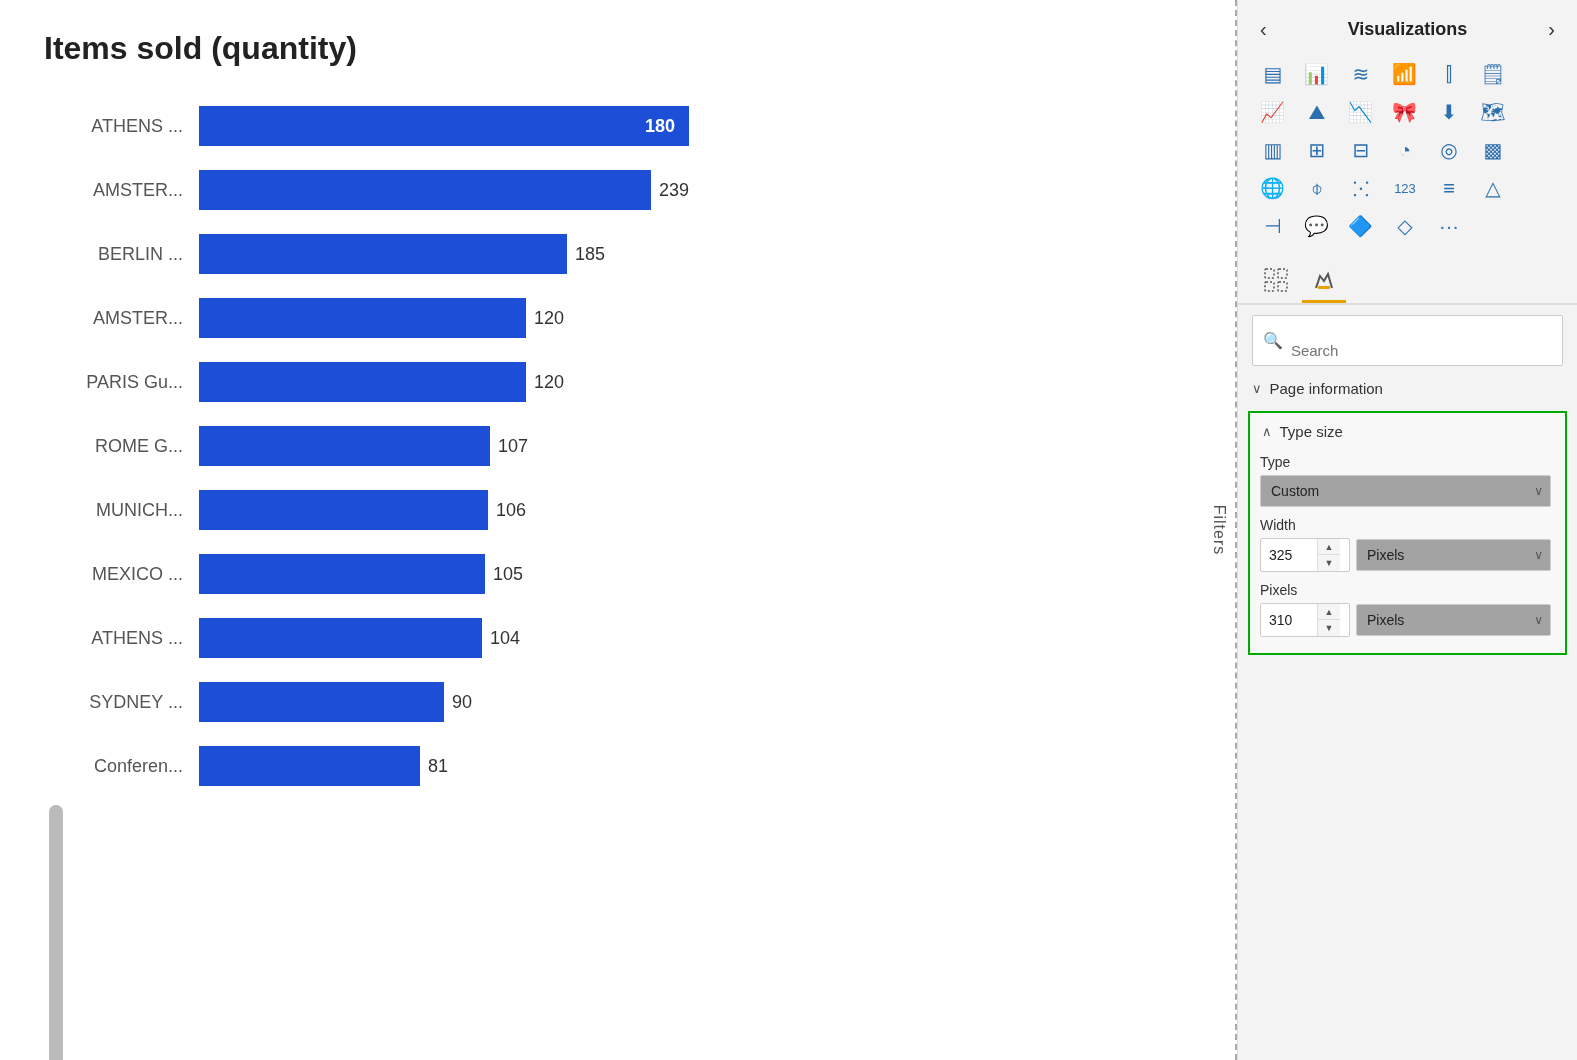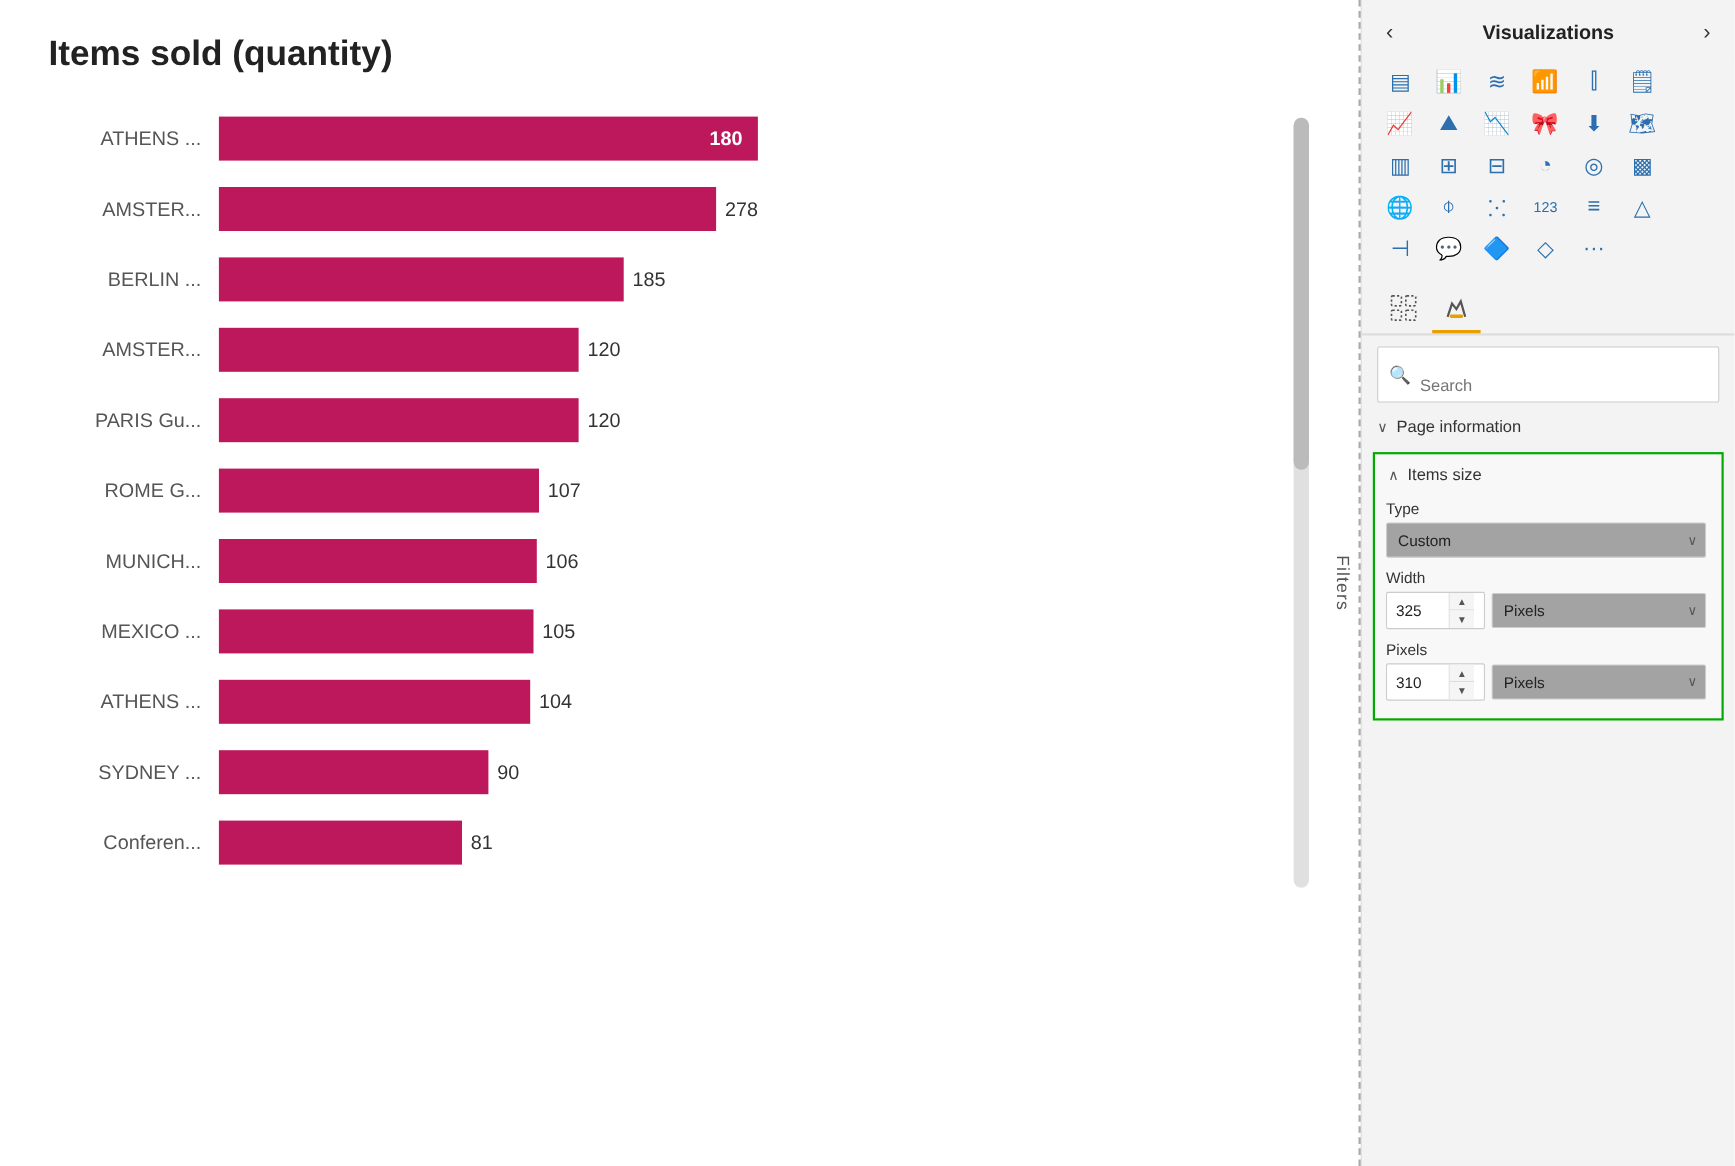--- a/index.html
+++ b/index.html
@@ -23,20 +23,21 @@
     .chart-title {
       font-size: 32px;
       font-weight: 700;
       color: #222;
       margin-bottom: 30px;
     }
 
     .chart-content {
       display: flex;
       height: calc(100% - 80px);
+      flex-direction: column;
     }
 
     .bar-chart {
       flex: 1;
       display: flex;
       flex-direction: column;
       gap: 6px;
       padding-right: 20px;
     }
 
@@ -56,21 +57,21 @@
     }
 
     .bar-wrapper {
       flex: 1;
       display: flex;
       align-items: center;
       height: 44px;
     }
 
     .bar {
-      background: #be185d;
+      background: #1d4ed8;
       height: 40px;
       display: flex;
       align-items: center;
       justify-content: flex-end;
       padding-right: 8px;
     }
 
     .bar-value-inside {
       color: white;
       font-size: 18px;
@@ -367,21 +368,21 @@
           <div class="bar-wrapper">
             <div class="bar" style="width: 490px;">
               <span class="bar-value-inside">180</span>
             </div>
           </div>
         </div>
         <div class="bar-row">
           <div class="bar-label">AMSTER...</div>
           <div class="bar-wrapper">
             <div class="bar" style="width: 452px;"></div>
-            <span class="bar-value-outside">278</span>
+            <span class="bar-value-outside">239</span>
           </div>
         </div>
         <div class="bar-row">
           <div class="bar-label">BERLIN ...</div>
           <div class="bar-wrapper">
             <div class="bar" style="width: 368px;"></div>
             <span class="bar-value-outside">185</span>
           </div>
         </div>
         <div class="bar-row">
@@ -516,21 +517,21 @@
   </div>
 
   <div class="section-header">
     <span class="chevron">∨</span>
     <span>Page information</span>
   </div>
 
   <div class="page-size-section">
     <div class="page-size-header">
       <span class="chevron">∧</span>
-      <span>Items size</span>
+      <span>Type size</span>
     </div>
 
     <div class="field-group">
       <div class="field-label">Type</div>
       <div class="dropdown-container" style="width:100%;">
         <select>
           <option>Custom</option>
           <option>16:9</option>
           <option>4:3</option>
           <option>Letter</option>

